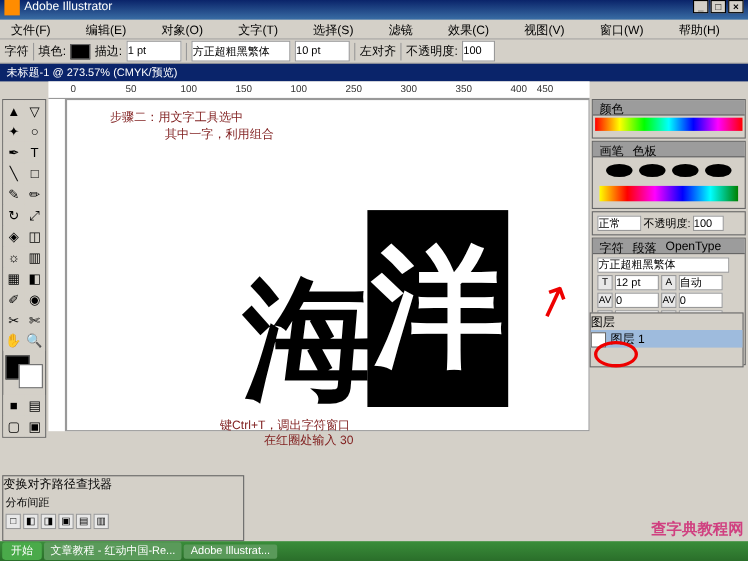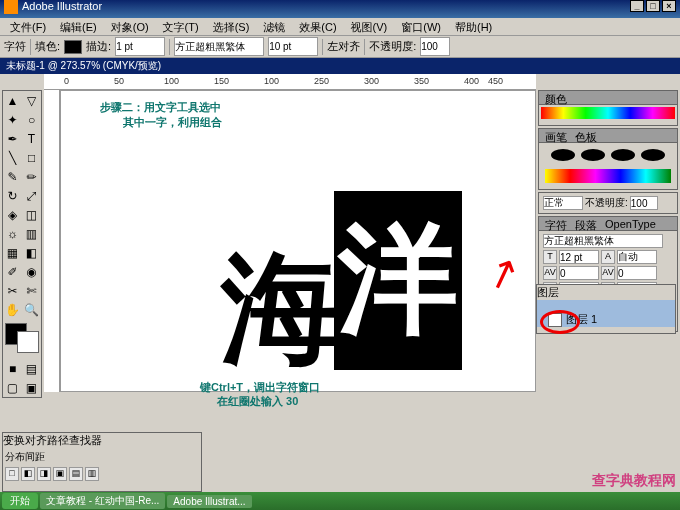--- a/index.html
+++ b/index.html
@@ -1,21 +1,21 @@
 <!DOCTYPE html>
 <html><head>
 <meta charset="utf-8">
 <style>
 *{box-sizing:border-box;margin:0;padding:0;font-family:"SimSun",sans-serif;font-size:11px}
 body{width:680px;height:510px;background:#d4d0c8;overflow:hidden;position:relative}
 .titlebar{height:18px;background:linear-gradient(#0a246a,#3a6ea5);color:#fff;display:flex;padding:0 4px}
 .titlebar .icon{width:14px;height:14px;background:#ff8c00;margin-right:4px}
 .title-btns{margin-left:auto;display:flex;gap:2px}
 .title-btns span{width:14px;height:12px;background:#d4d0c8;border:1px solid #000;display:flex;align-items:center;justify-content:center;font-size:9px;font-weight:bold;color:#000}
-.menubar{height:18px;display:flex;gap:2px;padding:2px 4px;background:#d4d0c8;border-bottom:1px solid #999}
+.menubar{height:18px;display:flex;gap:20px;padding:2px 4px;background:#d4d0c8;border-bottom:1px solid #999}
 .menubar span{padding:0 6px;cursor:default}
 .optbar{height:22px;background:#d4d0c8;border-bottom:1px solid #999;display:flex;align-items:center;gap:4px;padding:0 4px}
 .optbar .swatch{width:18px;height:14px;background:#000;border:1px solid #666}
 .optbar input{width:50px;height:19px;font-size:10px;border:1px solid #999}
 .optbar .sep{width:1px;height:16px;background:#999}
 .doctab{height:16px;background:#0a246a;color:#fff;padding:1px 6px;font-size:10px}
 .ruler-h{height:16px;background:#fff;border-bottom:1px solid #999;display:flex;position:relative;margin-left:44px;margin-right:144px}
 .ruler-h span{position:absolute;font-size:9px;color:#333;top:2px}
 .workspace{position:absolute;top:90px;left:0;right:0;bottom:18px}
 .toolbox{position:absolute;left:2px;top:0;width:40px;background:#d4d0c8;border:1px solid #666}
@@ -37,26 +37,26 @@
 .panel .ptitle span{padding:0 4px}
 .panel .pbody{padding:2px;min-height:20px}
 .spectrum{height:12px;background:linear-gradient(to right,red,yellow,lime,cyan,blue,magenta,red)}
 .swatch-row{display:flex;gap:6px;padding:4px;justify-content:center}
 .swatch-row .sw{width:24px;height:12px;background:#000;border-radius:50%}
 .gradient-bar{height:14px;background:linear-gradient(to right,yellow,red,magenta,blue,cyan,green);margin:4px}
 .field-row{display:flex;align-items:flex-end;gap:2px;padding:1px 2px}
 .field-row label{font-size:10px;min-width:14px}
 .field-row input{width:40px;height:14px;font-size:10px;border:1px solid #999}
 .field-row .tiny{width:14px;height:14px;border:1px solid #999;background:#e8e8e8;font-size:9px;text-align:center}
-.panels-bottom{position:absolute;left:2px;bottom:0;width:200px}
+.panels-bottom{position:absolute;left:2px;bottom:0;width:220px}
 .pathpanel{background:#d4d0c8;border:1px solid #666;height:60px}
 .layerpanel{position:absolute;right:2px;bottom:0;width:140px;background:#d4d0c8;border:1px solid #666;height:50px}
-.layerrow{display:flex;align-items:flex-end;background:#9ebbdd;height:27px;padding:0 11px;gap:4px}
+.layerrow{display:flex;align-items:flex-end;background:#9ebbdd;height:16px;padding:0 0;gap:4px}
 .layerrow .eye{width:14px;height:14px;border:1px solid #666;background:#fff}
-.annotation{position:absolute;pointer-events:none;color:#0f766e;font-family:"KaiTi","STKaiti",cursive;font-weight:bold}
+.annotation{position:absolute;pointer-events:none;color:#7f1d1d;font-family:"KaiTi","STKaiti",cursive;font-weight:normal}
 .ann1{top:100px;left:100px;font-size:26px;line-height:1.4}
 .ann2{top:380px;left:200px;font-size:24px;line-height:1.3}
 .arrow{position:absolute;right:160px;top:250px;color:#e00;font-size:40px;transform:rotate(-20deg)}
 .circle{position:absolute;right:100px;top:310px;width:40px;height:24px;border:3px solid #e00;border-radius:50%}
 .taskbar{position:absolute;bottom:0;left:0;right:0;height:18px;background:linear-gradient(#3a8e3a,#2a6e2a);display:flex;align-items:center;gap:2px;padding:0 2px}
 .taskbar .start{background:#4aaa4a;color:#fff;padding:1px 8px;border-radius:3px;font-size:10px}
 .taskbar .task{background:#5a9a5a;color:#fff;padding:1px 6px;font-size:10px;border-radius:2px}
 .watermark{position:absolute;right:4px;bottom:20px;font-size:14px;color:#d04080;font-weight:bold}
 </style>
 </head>
@@ -285,27 +285,27 @@
           <div class="tiny">▤</div>
           <div class="tiny">▥</div>
         </div>
       </div>
     </div>
   </div>
 </div>
 
 <div class="annotation ann1">
   <div>步骤二：用文字工具选中</div>
-  <div style="margin-left:23px">其中一字，利用组合</div>
+  <div style="margin-left:50px">其中一字，利用组合</div>
 </div>
 <div class="arrow">↗</div>
 <div class="circle"></div>
 <div class="annotation ann2">
   <div>键Ctrl+T，调出字符窗口</div>
-  <div style="margin-left:17px">在红圈处输入 30</div>
+  <div style="margin-left:40px">在红圈处输入 30</div>
 </div>
 
 <div class="watermark">查字典教程网</div>
 
 <div class="taskbar">
   <div class="start">开始</div>
   <div class="task">文章教程 - 红动中国-Re...</div>
   <div class="task">Adobe Illustrat...</div>
 </div>
 

